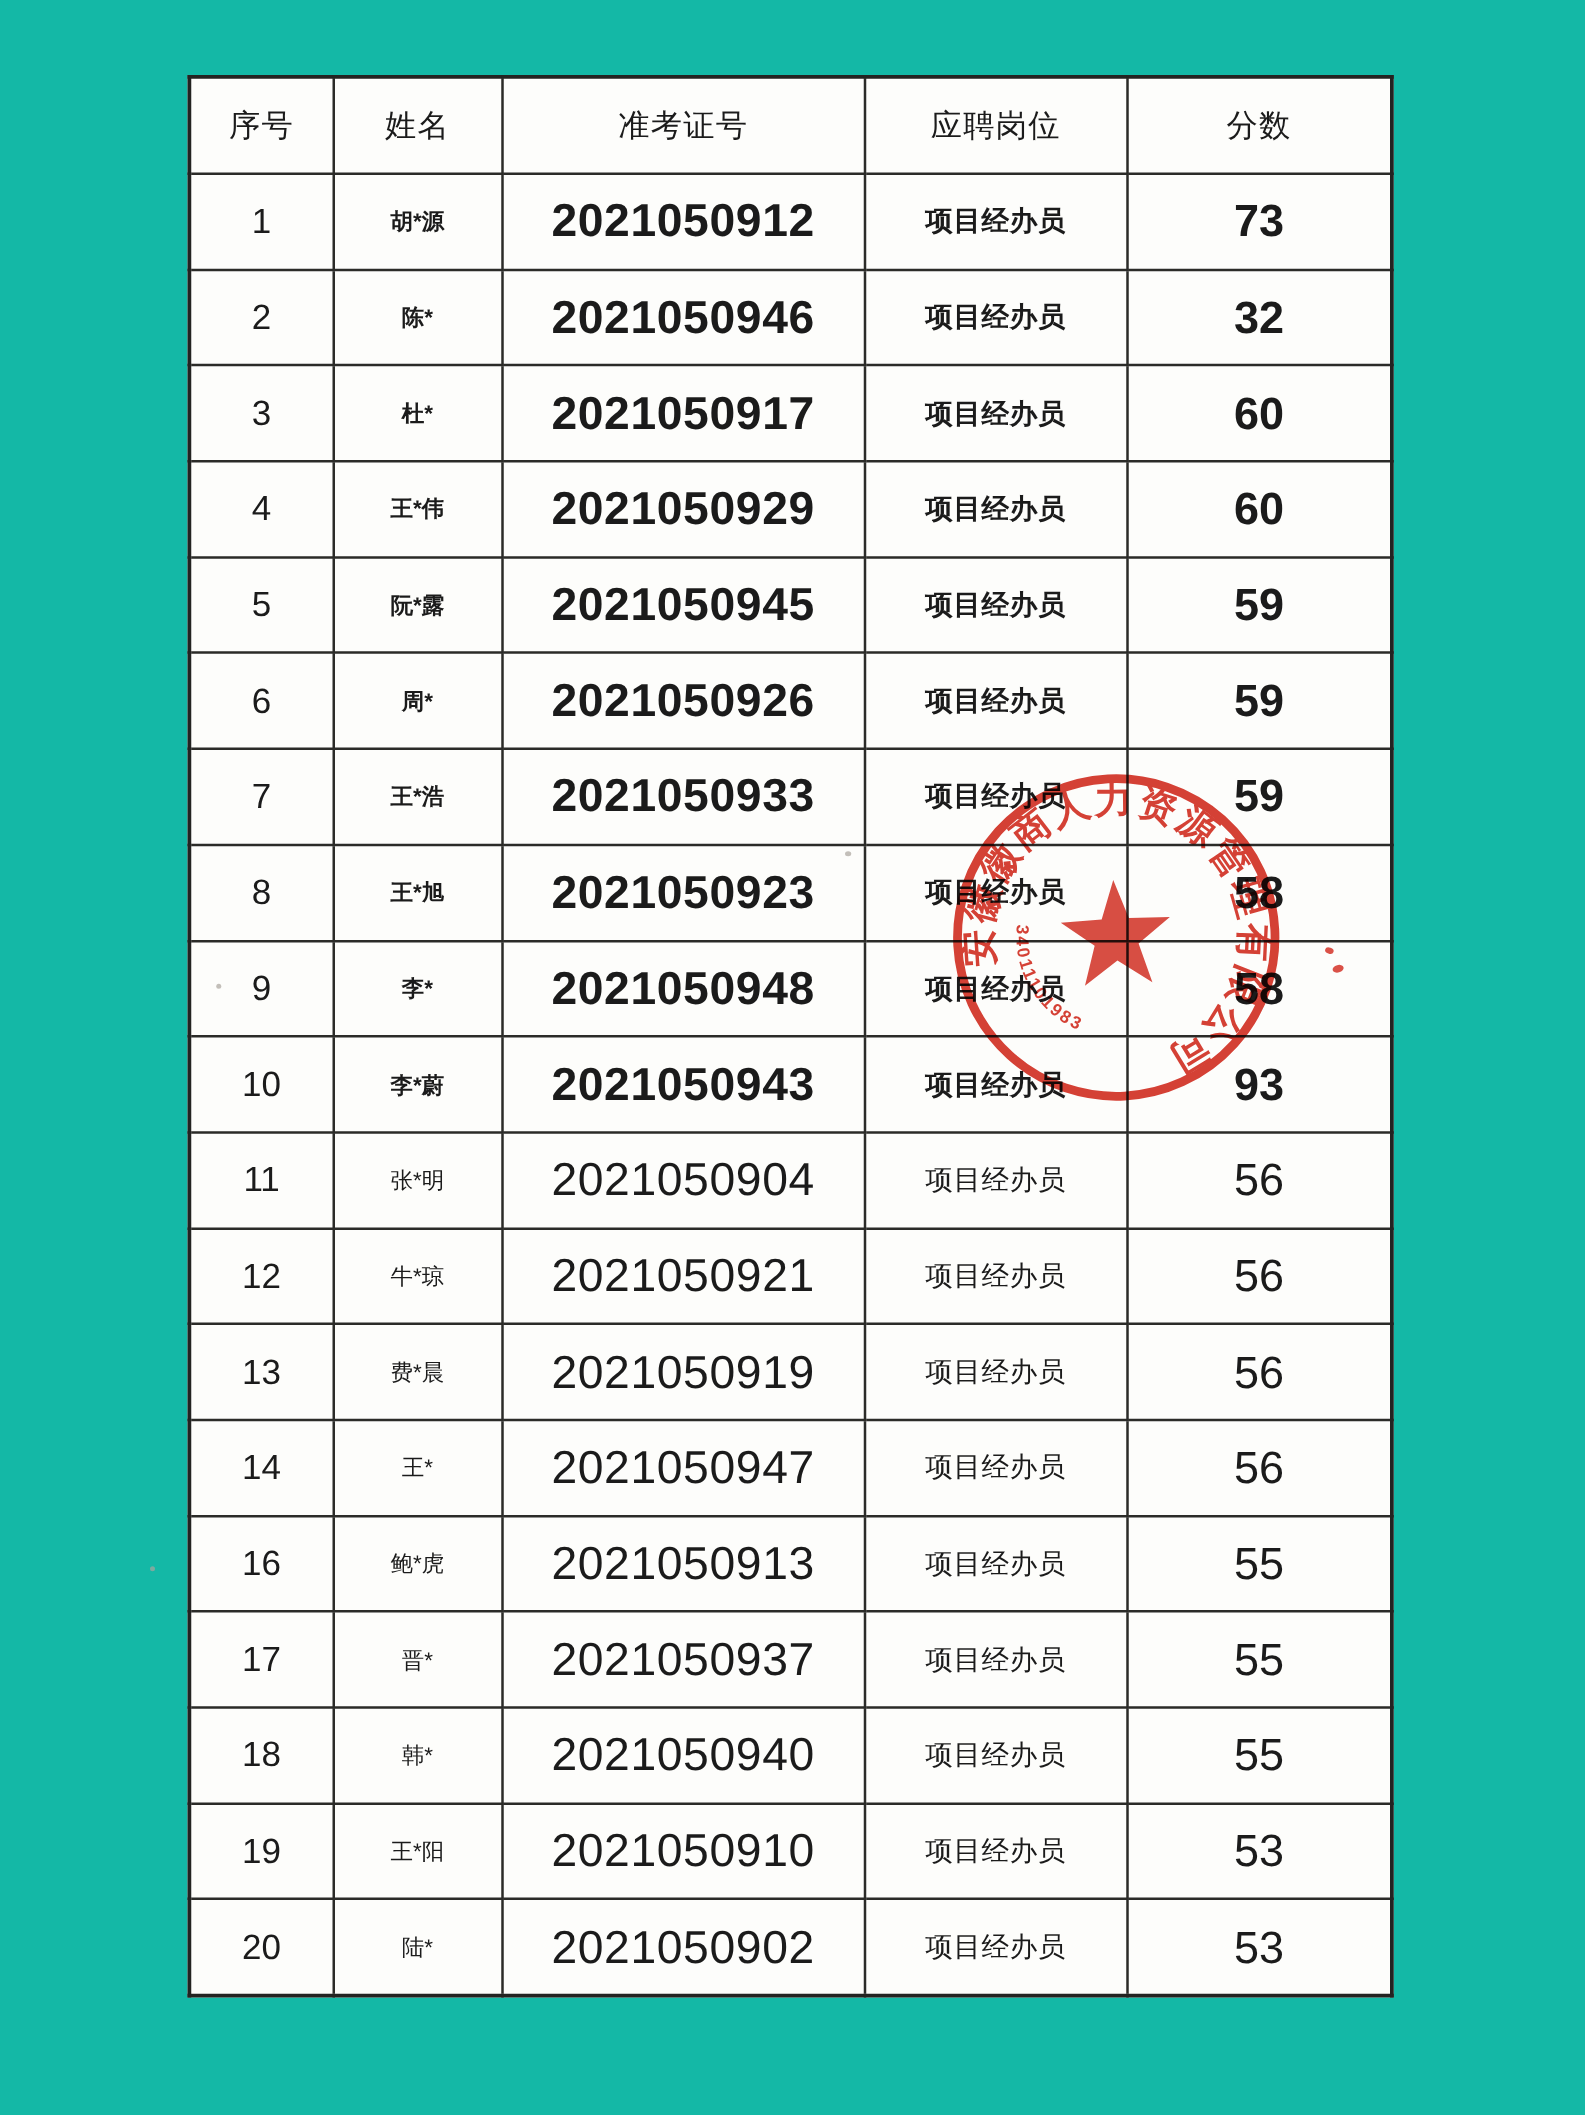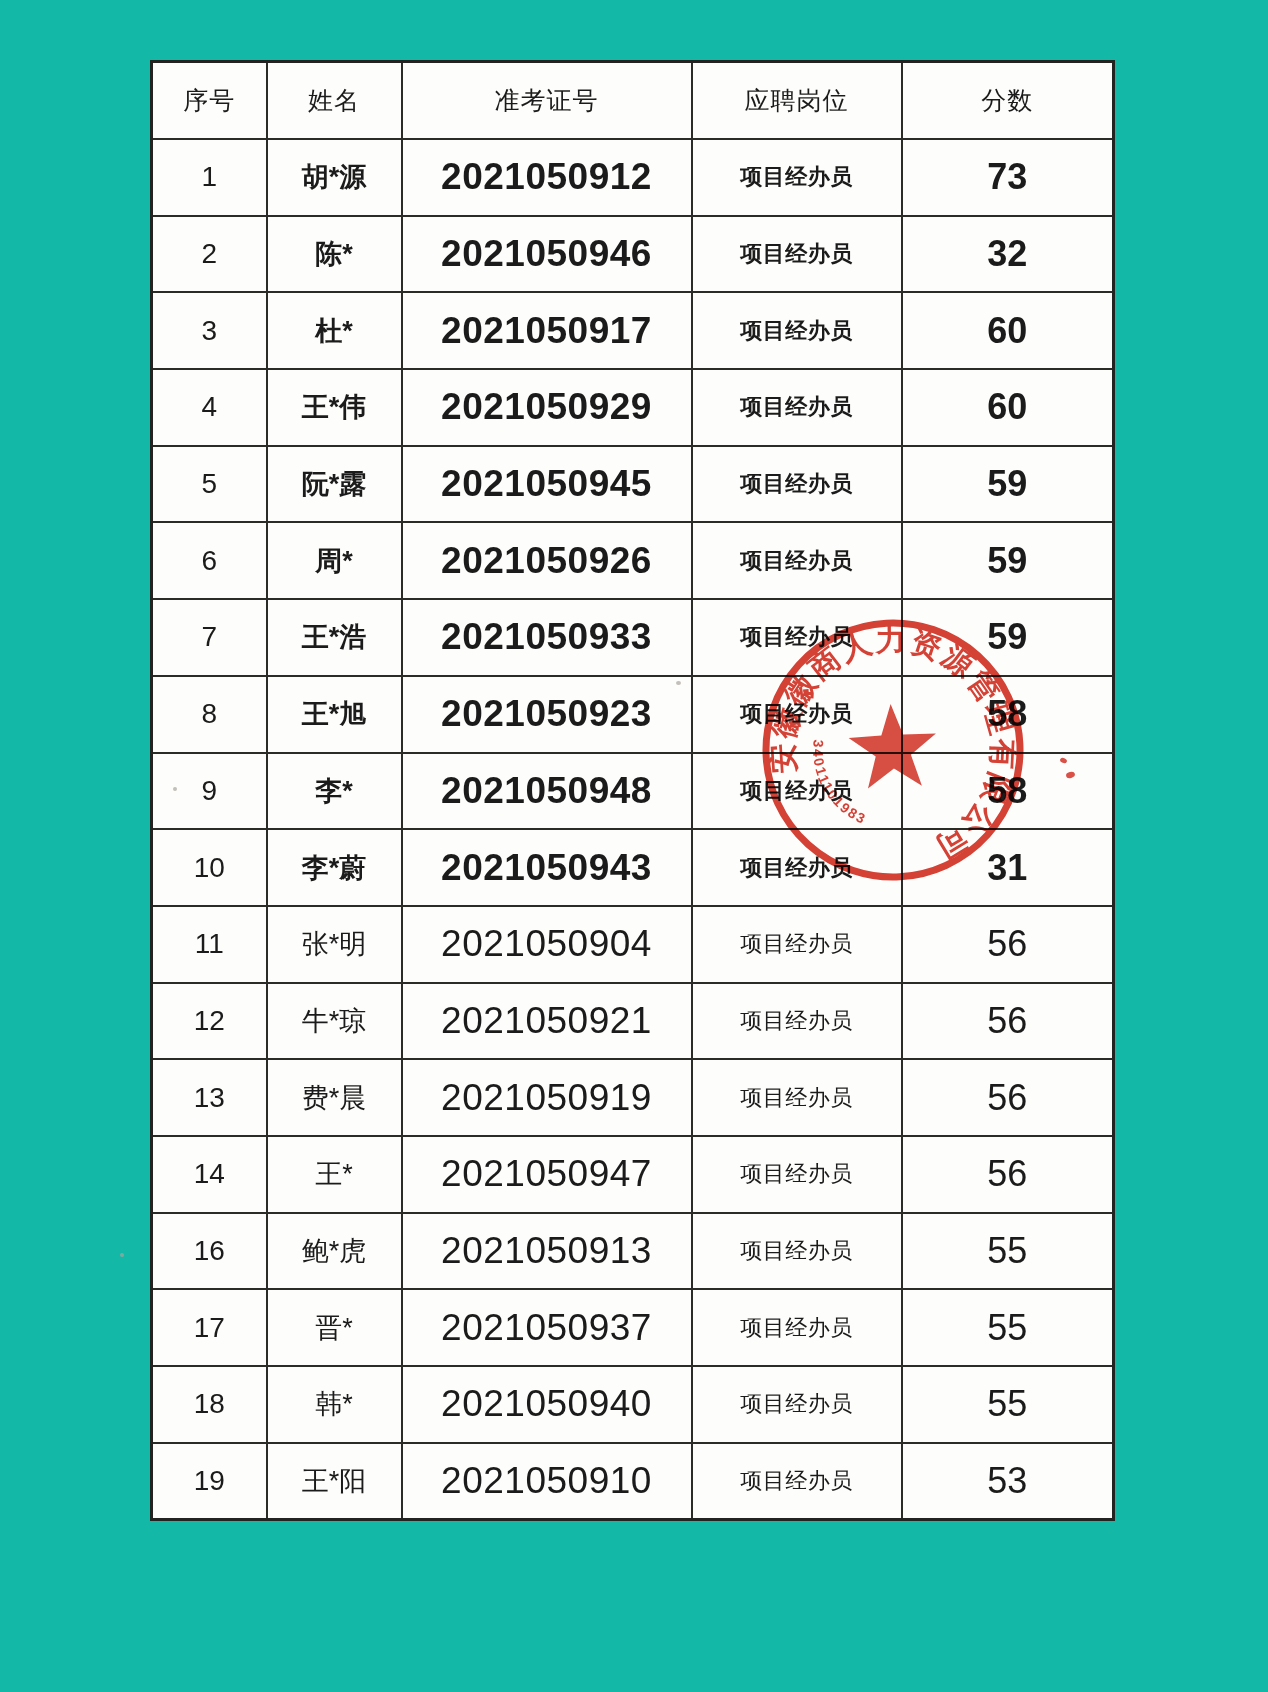--- a/index.html
+++ b/index.html
@@ -38,21 +38,21 @@
   table.results thead th {
     height: 75px;
     font-size: 25px;
     font-weight: normal;
     letter-spacing: 1px;
   }
   table.results tbody td {
     height: 74.7px;
   }
   .c-no    { font-size: 28px; font-weight: normal; }
-  .c-name  { font-size: 27px; }
+  .c-name  { font-size: 18px; }
   .c-id    { font-size: 37px; letter-spacing: 0.5px; }
   .c-pos   { font-size: 22px; letter-spacing: 0.5px; }
   .c-score { font-size: 36px; }
   tr.bold-row .c-name,
   tr.bold-row .c-id,
   tr.bold-row .c-pos,
   tr.bold-row .c-score { font-weight: bold; }
 
   .stamp {
     position: absolute;
@@ -167,21 +167,21 @@
       <td class="c-name">李*</td>
       <td class="c-id">2021050948</td>
       <td class="c-pos">项目经办员</td>
       <td class="c-score">58</td>
     </tr>
         <tr class="bold-row">
       <td class="c-no">10</td>
       <td class="c-name">李*蔚</td>
       <td class="c-id">2021050943</td>
       <td class="c-pos">项目经办员</td>
-      <td class="c-score">31</td>
+      <td class="c-score">93</td>
     </tr>
         <tr>
       <td class="c-no">11</td>
       <td class="c-name">张*明</td>
       <td class="c-id">2021050904</td>
       <td class="c-pos">项目经办员</td>
       <td class="c-score">56</td>
     </tr>
         <tr>
       <td class="c-no">12</td>
@@ -222,20 +222,27 @@
       <td class="c-no">18</td>
       <td class="c-name">韩*</td>
       <td class="c-id">2021050940</td>
       <td class="c-pos">项目经办员</td>
       <td class="c-score">55</td>
     </tr>
         <tr>
       <td class="c-no">19</td>
       <td class="c-name">王*阳</td>
       <td class="c-id">2021050910</td>
+      <td class="c-pos">项目经办员</td>
+      <td class="c-score">53</td>
+    </tr>
+        <tr>
+      <td class="c-no">20</td>
+      <td class="c-name">陆*</td>
+      <td class="c-id">2021050902</td>
       <td class="c-pos">项目经办员</td>
       <td class="c-score">53</td>
     </tr>
       </tbody>
   </table>
 
   <svg class="stamp" viewBox="0 0 280 280" xmlns="http://www.w3.org/2000/svg">
     <defs>
       <path id="company-arc" d="M 41.5 157.4 A 100 100 0 1 1 160.8 237.8" fill="none"></path>
       <path id="serial-arc" d="M 61.8 123.4 A 80 80 0 0 0 123.4 218.2" fill="none"></path>

